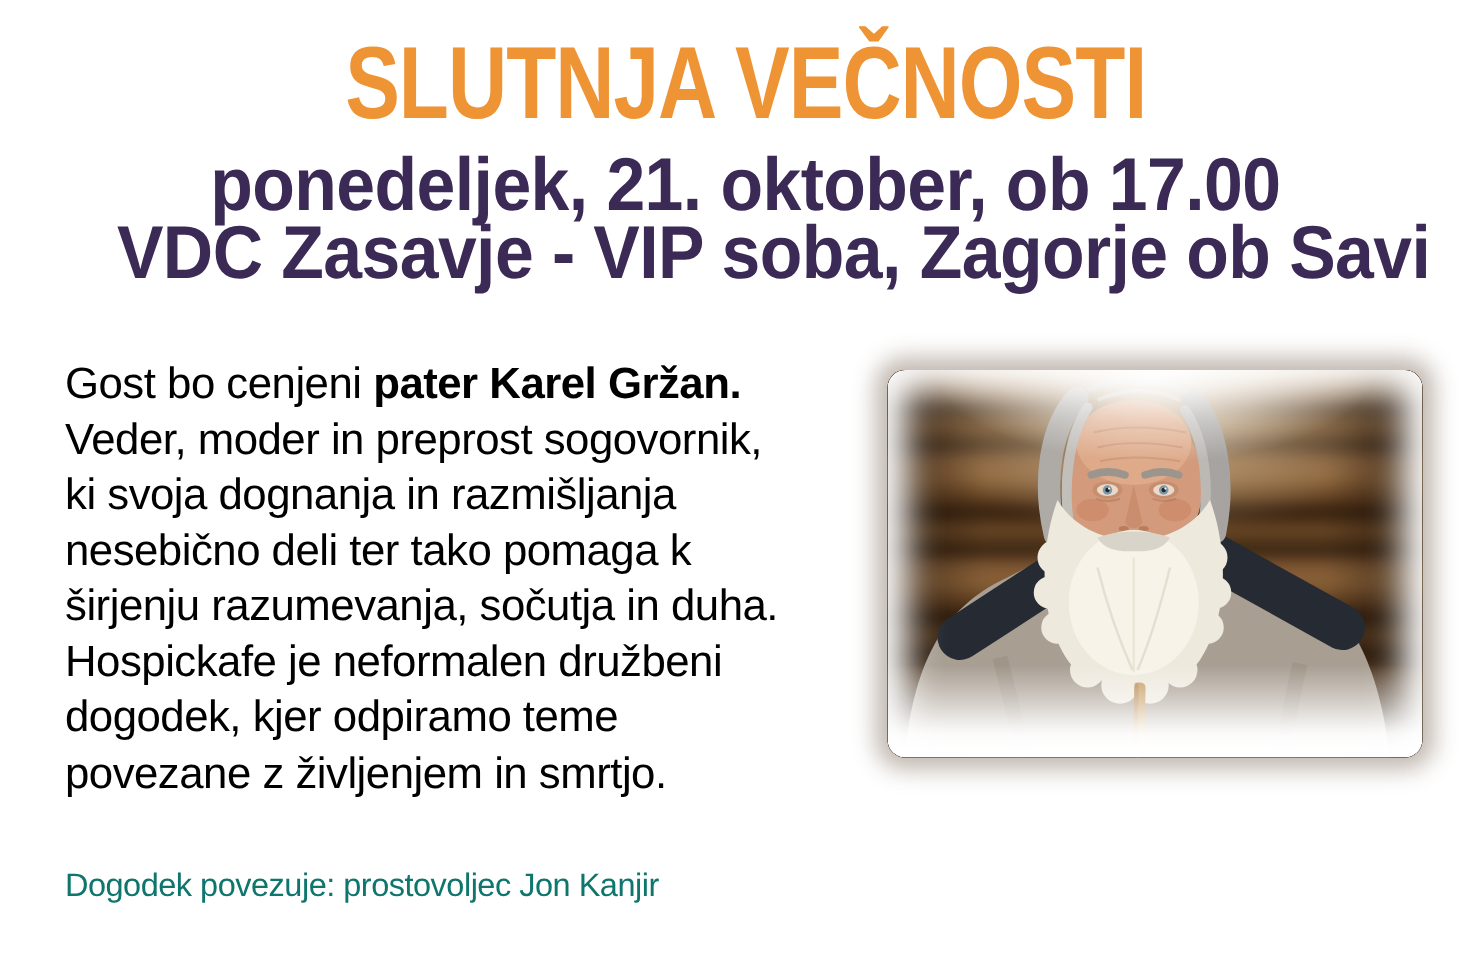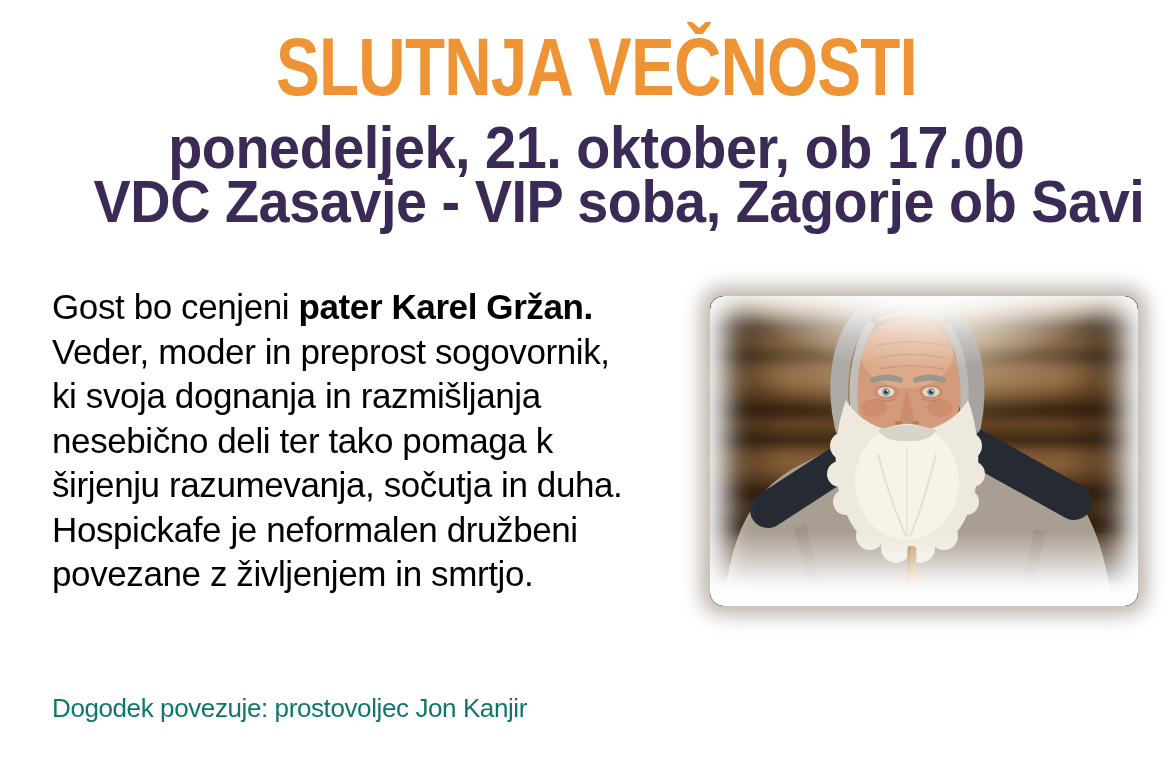--- a/index.html
+++ b/index.html
@@ -90,20 +90,21 @@
     <span class="subtitle-inner">VDC Zasavje - VIP soba, Zagorje ob Savi</span>
   </div>
 
   <div class="body-text">
     <div class="body-line"><span>Gost bo cenjeni </span><span class="bold">pater Karel Gržan.</span></div>
     <div class="body-line">Veder, moder in preprost sogovornik,</div>
     <div class="body-line">ki svoja dognanja in razmišljanja</div>
     <div class="body-line">nesebično deli ter tako pomaga k</div>
     <div class="body-line">širjenju razumevanja, sočutja in duha.</div>
     <div class="body-line">Hospickafe je neformalen družbeni</div>
+    <div class="body-line">dogodek, kjer odpiramo teme</div>
     <div class="body-line">povezane z življenjem in smrtjo.</div>
   </div>
 
   <div class="facilitator">Dogodek povezuje: prostovoljec Jon Kanjir</div>
 
   <div class="photo">
     <div class="photo-bg"></div>
 
     <svg class="portrait" viewBox="0 0 428 310" aria-hidden="true">
 

